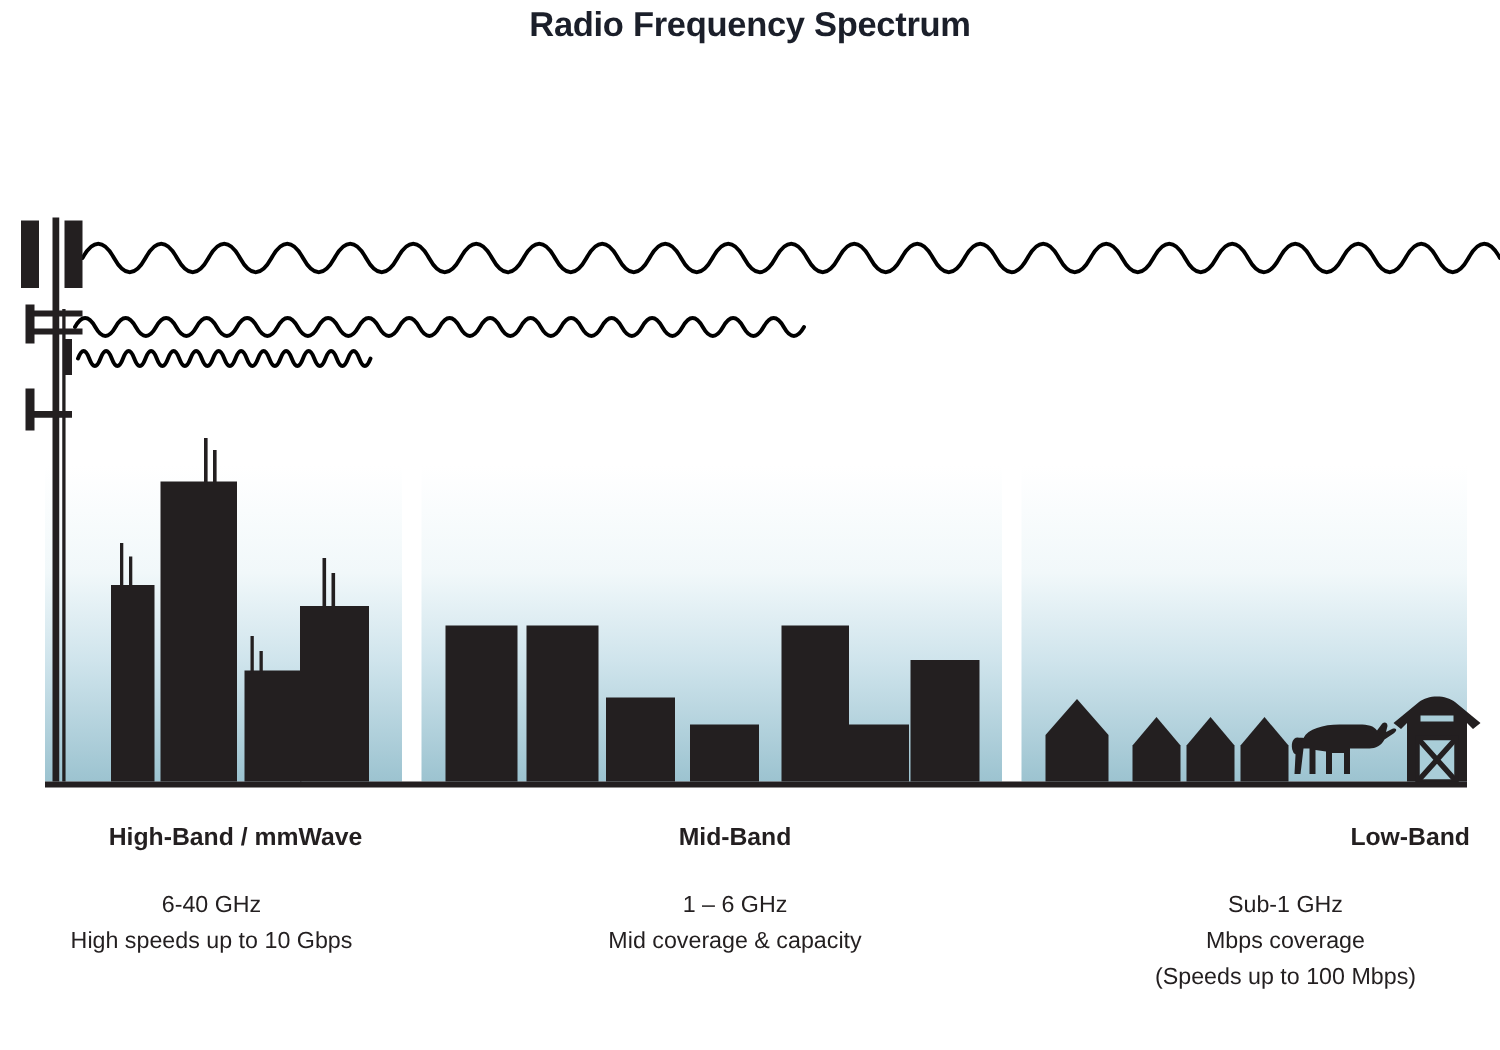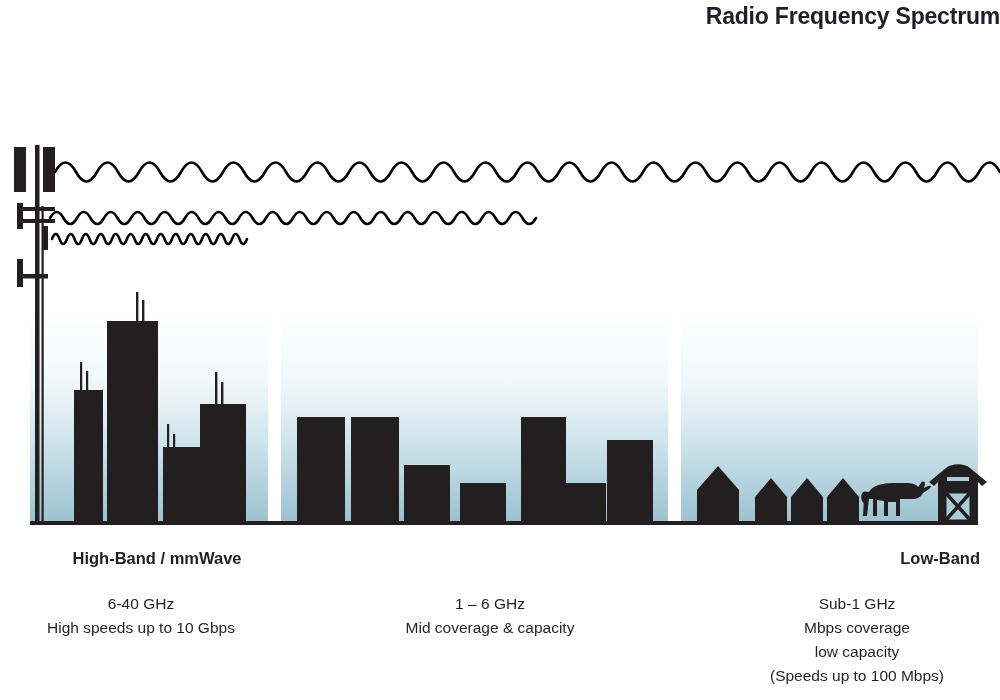--- a/index.html
+++ b/index.html
@@ -20,21 +20,21 @@
     left: 0;
     top: 0;
     width: 1000px;
     height: 700px;
   }
   .title {
     position: absolute;
     left: 0;
     top: 3px;
     width: 1000px;
-    text-align: right;
+    text-align: center;
     font-size: 23px;
     font-weight: bold;
     letter-spacing: -0.2px;
     color: #1b1f2a;
   }
   .band-label {
     position: absolute;
     text-align: center;
     font-size: 16.5px;
     font-weight: bold;
@@ -229,26 +229,26 @@
 
     <rect x="30" y="521" width="948" height="4" fill="#231f20"></rect>
   </svg>
 
   <div class="band-label" style="left:0px; top:549px; width:282px;padding-left:16px;">High-Band / mmWave</div>
   <div class="band-desc" style="left:0px; top:592px; width:282px;">
     <span class="desc-line">6-40 GHz</span>
     <span class="desc-line">High speeds up to 10 Gbps</span>
   </div>
 
+  <div class="band-label" style="left:349px; top:549px; width:282px;">Mid-Band</div>
   <div class="band-desc" style="left:349px; top:592px; width:282px;">
     <span class="desc-line">1 – 6 GHz</span>
     <span class="desc-line">Mid coverage &amp; capacity</span>
   </div>
 
   <div class="band-label" style="left:698px; top:549px; width:282px;text-align:right;">Low-Band</div>
   <div class="band-desc" style="left:716px; top:592px; width:282px;">
     <span class="desc-line">Sub-1 GHz</span>
     <span class="desc-line">Mbps coverage</span>
-    <span class="desc-line">low capacity</span>
     <span class="desc-line">(Speeds up to 100 Mbps)</span>
   </div>
 
 </div>
 
 </body></html>

